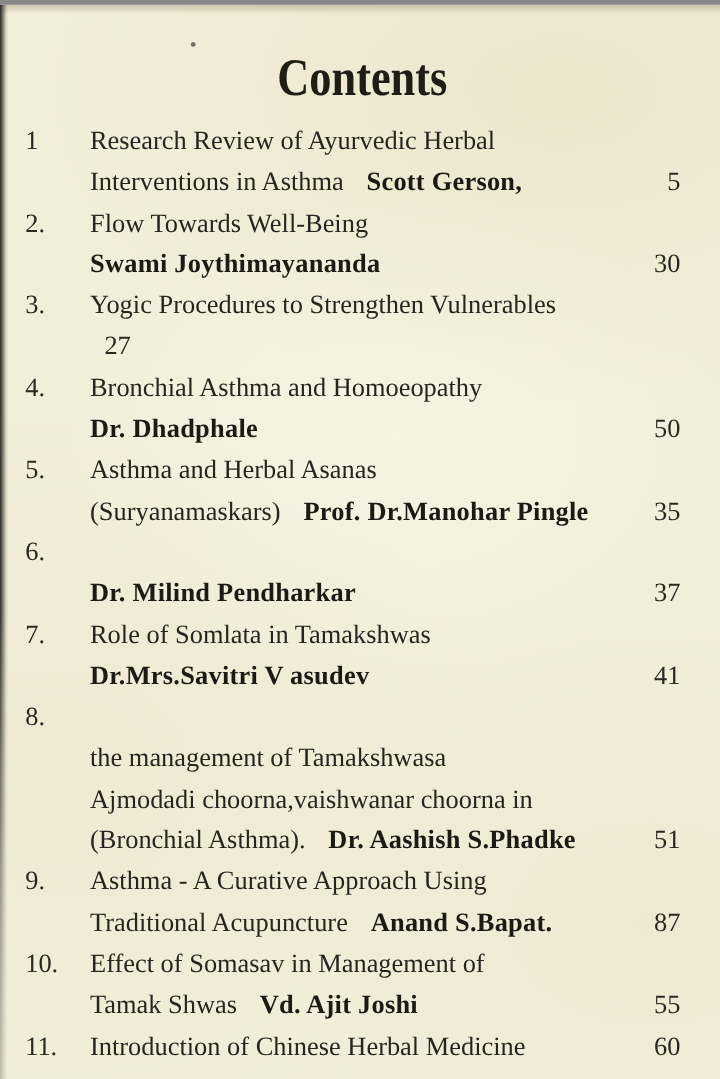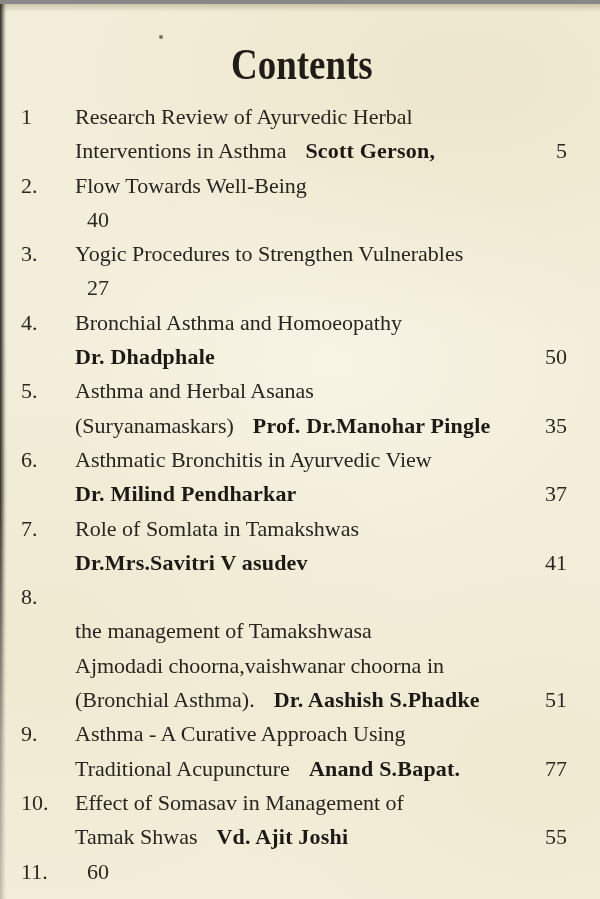--- a/index.html
+++ b/index.html
@@ -134,21 +134,22 @@
     <span class="line"><span class="seg">Interventions in Asthma</span><span class="seg bold">Scott Gerson,</span></span>
     <span class="pageno">5</span>
   </div>
       <div class="row">
     <span class="num">2.</span>
     <span class="line"><span class="seg">Flow Towards Well-Being</span></span>
     <span class="pageno"></span>
   </div>
       <div class="row">
     <span class="num"></span>
-    <span class="pageno">40</span>
+    <span class="line"><span class="seg bold">Swami Joythimayananda</span></span>
+    <span class="pageno">30</span>
   </div>
       <div class="row">
     <span class="num">3.</span>
     <span class="line"><span class="seg">Yogic Procedures to Strengthen Vulnerables</span></span>
     <span class="pageno"></span>
   </div>
       <div class="row">
     <span class="num"></span>
     <span class="pageno">27</span>
   </div>
@@ -167,21 +168,20 @@
     <span class="line"><span class="seg">Asthma and Herbal Asanas</span></span>
     <span class="pageno"></span>
   </div>
       <div class="row">
     <span class="num"></span>
     <span class="line"><span class="seg">(Suryanamaskars)</span><span class="seg bold">Prof. Dr.Manohar Pingle</span></span>
     <span class="pageno">35</span>
   </div>
       <div class="row">
     <span class="num">6.</span>
-    <span class="line"><span class="seg">Asthmatic Bronchitis in Ayurvedic View</span></span>
     <span class="pageno"></span>
   </div>
       <div class="row">
     <span class="num"></span>
     <span class="line"><span class="seg bold">Dr. Milind Pendharkar</span></span>
     <span class="pageno">37</span>
   </div>
       <div class="row">
     <span class="num">7.</span>
     <span class="line"><span class="seg">Role of Somlata in Tamakshwas</span></span>
@@ -212,30 +212,31 @@
     <span class="pageno">51</span>
   </div>
       <div class="row">
     <span class="num">9.</span>
     <span class="line"><span class="seg">Asthma - A Curative Approach Using</span></span>
     <span class="pageno"></span>
   </div>
       <div class="row">
     <span class="num"></span>
     <span class="line"><span class="seg">Traditional Acupuncture</span><span class="seg bold">Anand S.Bapat.</span></span>
-    <span class="pageno">77</span>
+    <span class="pageno">87</span>
   </div>
       <div class="row">
     <span class="num">10.</span>
     <span class="line"><span class="seg">Effect of Somasav in Management of</span></span>
     <span class="pageno"></span>
   </div>
       <div class="row">
     <span class="num"></span>
     <span class="line"><span class="seg">Tamak Shwas</span><span class="seg bold">Vd. Ajit Joshi</span></span>
     <span class="pageno">55</span>
   </div>
       <div class="row">
     <span class="num">11.</span>
+    <span class="line"><span class="seg">Introduction of Chinese Herbal Medicine</span></span>
     <span class="pageno">60</span>
   </div>
     </div>
 </div>
 
 </body></html>

